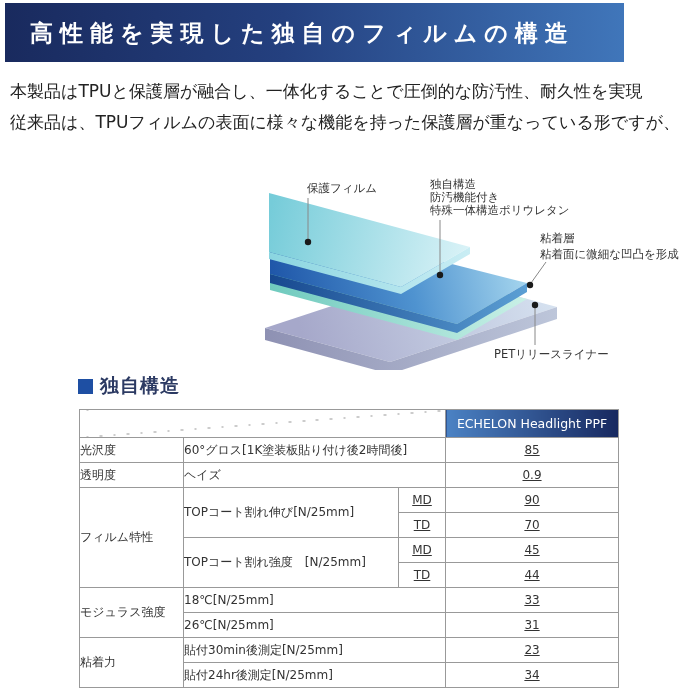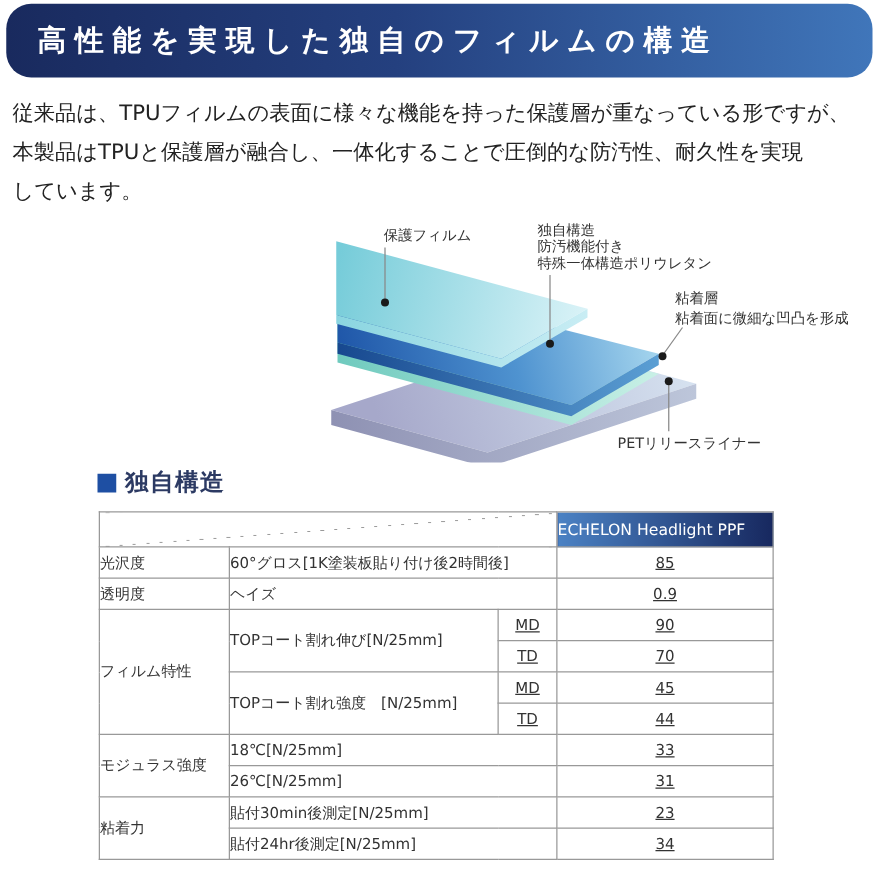--- a/index.html
+++ b/index.html
@@ -2,23 +2,22 @@
 <html><head>
 <meta charset="utf-8">
 <style>
   html,body{margin:0;padding:0;}
   body{
     width:700px;height:700px;position:relative;overflow:hidden;background:#ffffff;
     font-family:"DejaVu Sans","Liberation Sans",sans-serif;color:#222;
   }
   
   .banner{
-    position:absolute;left:5px;top:3px;width:693px;height:59px;
+    position:absolute;left:5px;top:3px;width:619px;height:59px;
     background:linear-gradient(90deg,#192a5e 0%,#24407f 45%,#4076ba 100%);
-    border-radius:20px;
   }
   .banner-title{
     position:absolute;left:25px;top:0;height:59px;line-height:59px;
     color:#ffffff;font-family:"DejaVu Serif","Liberation Serif",serif;
     font-size:23px;font-weight:600;letter-spacing:7px;white-space:nowrap;
   }
   
   .intro{position:absolute;left:10px;top:76px;width:660px;}
   .intro-line{font-size:17px;line-height:31px;color:#222;white-space:nowrap;}
   
@@ -43,34 +42,33 @@
   .props-table tr.hdr{height:28px;}
   .cell-cat{text-align:left;padding-left:14px;}
   .cell-cond{text-align:left;padding-left:11px;}
   .cell-center{text-align:center;text-decoration:underline;}
   .corner-cell{
     background:linear-gradient(to bottom right,
       #ffffff 49.85%, #999 49.85%, #999 50.2%, #ffffff 50.2%) !important;
   }
   .product-cell{
     background:linear-gradient(90deg,#4b82c4 0%,#17285f 100%) !important;
-    color:#ffffff;font-weight:bold;text-align:left;font-size:12.5px;
+    color:#ffffff;font-weight:bold;text-align:center;font-size:12.5px;
   }
 </style>
 </head>
 <body>
 
 <div class="banner">
   <div class="banner-title">高性能を実現した独自のフィルムの構造</div>
 </div>
 
 <div class="intro">
+  <div class="intro-line">本製品はTPUと保護層が融合し、一体化することで圧倒的な防汚性、耐久性を実現</div>
   <div class="intro-line">従来品は、TPUフィルムの表面に様々な機能を持った保護層が重なっている形ですが、</div>
-  <div class="intro-line">本製品はTPUと保護層が融合し、一体化することで圧倒的な防汚性、耐久性を実現</div>
-  <div class="intro-line">しています。</div>
 </div>
 
 <div class="diagram">
 <svg width="470" height="200" viewBox="0 0 470 200">
   <defs>
     <linearGradient id="gCyanTop" gradientUnits="userSpaceOnUse" x1="49" y1="45" x2="265" y2="95">
       <stop offset="0" stop-color="#76ccd9"></stop>
           <stop offset="1" stop-color="#e3f6fa"></stop>
     </linearGradient>
     <linearGradient id="gCyanRim" gradientUnits="userSpaceOnUse" x1="49" y1="0" x2="250" y2="0">

